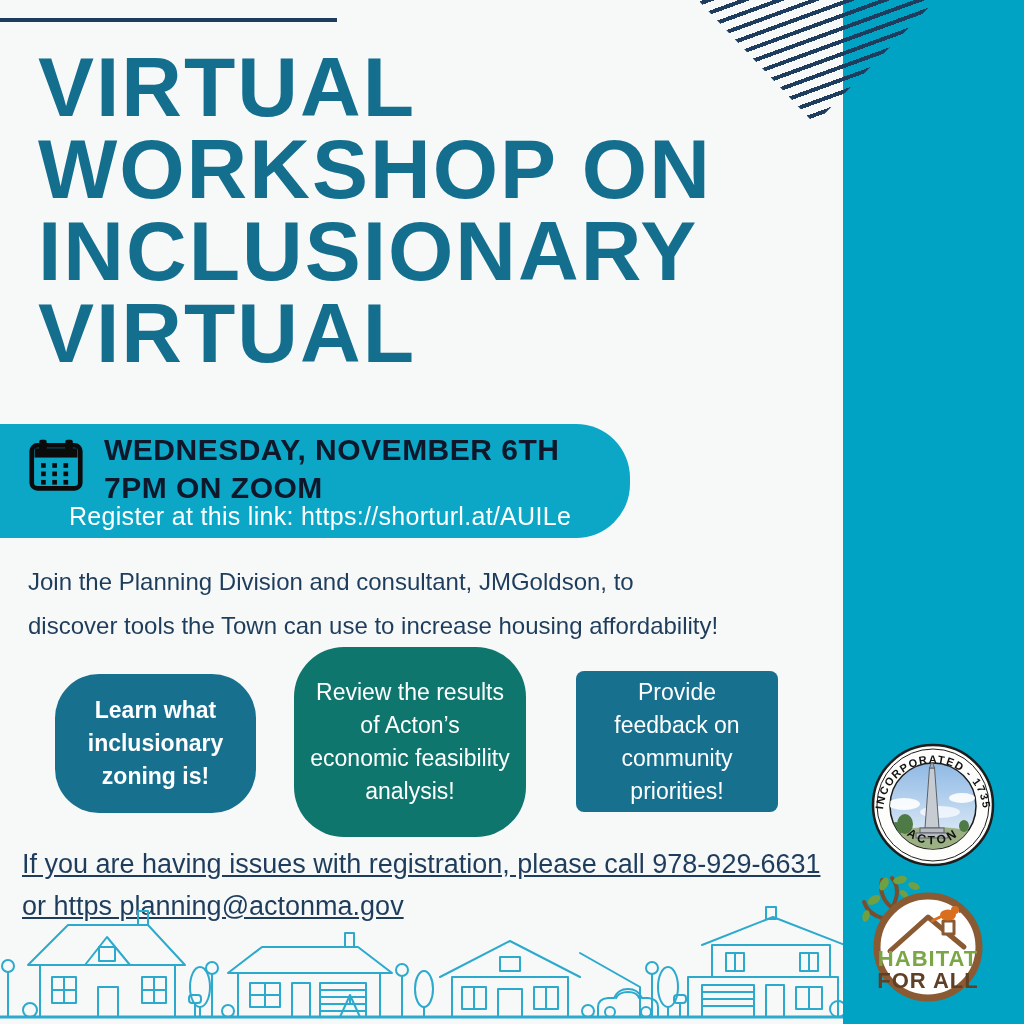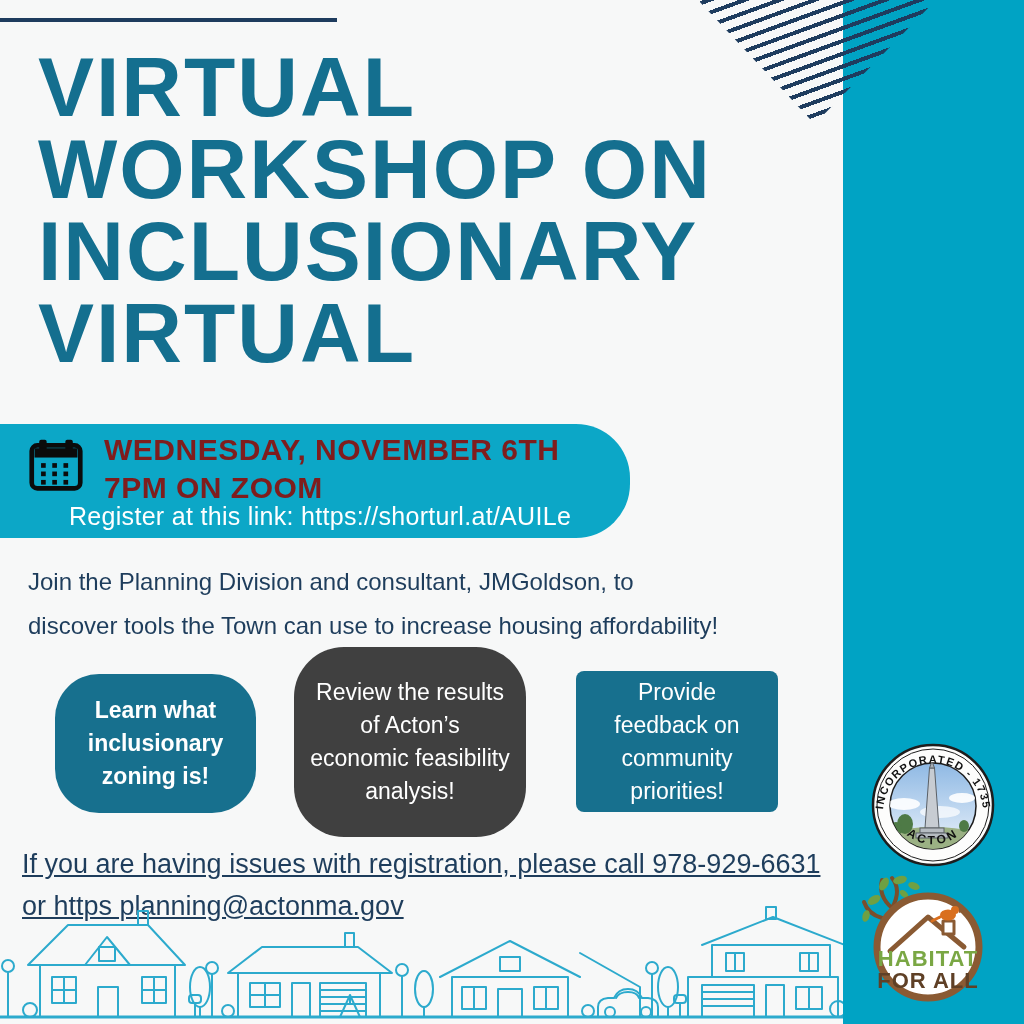--- a/index.html
+++ b/index.html
@@ -39,40 +39,40 @@
   .title span{ display:block; }
 
   
   .banner{
     position:absolute; left:0; top:424px; width:630px; height:114px;
     background:#0ca7c7; border-radius:0 54px 54px 0;
   }
   .banner .cal{ position:absolute; left:28px; top:13px; width:56px; height:56px; }
   .banner-lines{
     position:absolute; left:104px; top:7px;
-    color:#7f1d1d; font-weight:bold; font-size:30px; line-height:38px;
+    color:#0f172a; font-weight:bold; font-size:30px; line-height:38px;
     letter-spacing:0.5px;
   }
   .banner-register{
     position:absolute; left:32px; top:78px;
     color:#ffffff; font-size:25px; letter-spacing:0.3px;margin-left:37px;
   }
 
   .intro{
     position:absolute; left:20px; top:552px; margin:8px;
     color:#1e3d5c; font-size:24px; line-height:44px;
   }
 
   .card{
     position:absolute; display:flex; align-items:center; justify-content:center;
     text-align:center; color:#ffffff; font-size:23px; line-height:33px;
     padding:0 14px;
   }
   .card-1{ left:55px;  top:674px; width:201px; height:139px; background:#17708e; border-radius:44px;font-weight:bold; }
-  .card-2{ left:294px; top:647px; width:232px; height:190px; background:#404040; border-radius:50px; }
+  .card-2{ left:294px; top:647px; width:232px; height:190px; background:#0f766e; border-radius:50px; }
   .card-3{ left:576px; top:671px; width:202px; height:141px; background:#17708e; border-radius:8px; }
 
   .contact{
     position:absolute; left:22px; top:843px; margin:0;
     color:#1e3d5c; font-size:27px; line-height:42px;text-decoration:underline;
   }
 
   .houses{ position:absolute; left:0; top:903px; width:843px; height:120px; }
 
   .seal{ position:absolute; left:870px; top:742px; width:126px; height:126px; }

